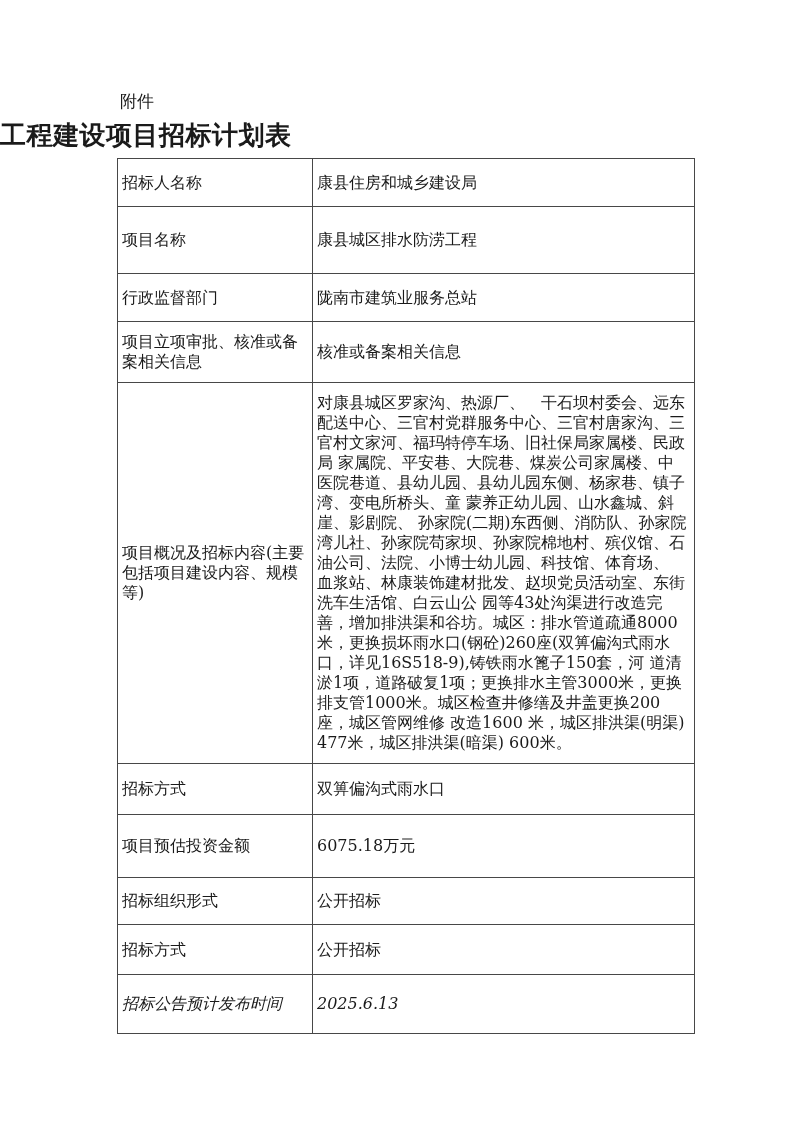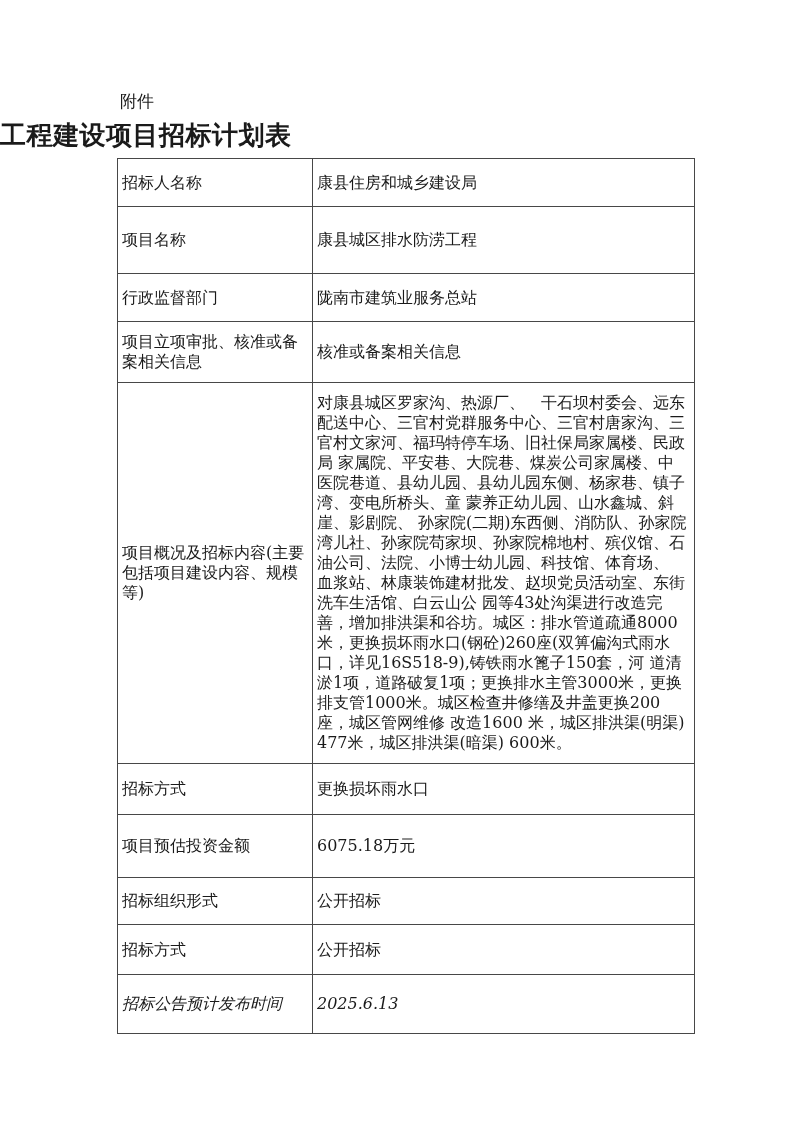--- a/index.html
+++ b/index.html
@@ -95,21 +95,21 @@
     <tr class="rh4">
       <td class="label-cell">项目立项审批、核准或备案相关信息</td>
       <td class="value-cell">核准或备案相关信息</td>
     </tr>
     <tr class="rh5">
       <td class="label-cell">项目概况及招标内容(主要包括项目建设内容、规模等)</td>
       <td class="value-cell para-cell">对康县城区罗家沟、热源厂、　干石坝村委会、远东配送中心、三官村党群服务中心、三官村唐家沟、三官村文家河、福玛特停车场、旧社保局家属楼、民政局 家属院、平安巷、大院巷、煤炭公司家属楼、中医院巷道、县幼儿园、县幼儿园东侧、杨家巷、镇子湾、变电所桥头、童 蒙养正幼儿园、山水鑫城、斜崖、影剧院、 孙家院(二期)东西侧、消防队、孙家院湾儿社、孙家院苟家坝、孙家院棉地村、殡仪馆、石油公司、法院、小博士幼儿园、科技馆、体育场、　血浆站、林康装饰建材批发、赵坝党员活动室、东街洗车生活馆、白云山公 园等43处沟渠进行改造完善，增加排洪渠和谷坊。城区：排水管道疏通8000米，更换损坏雨水口(钢砼)260座(双箅偏沟式雨水口，详见16S518-9),铸铁雨水篦子150套，河 道清淤1项，道路破复1项；更换排水主管3000米，更换排支管1000米。城区检查井修缮及井盖更换200座，城区管网维修 改造1600 米，城区排洪渠(明渠)477米，城区排洪渠(暗渠) 600米。</td>
     </tr>
     <tr class="rh6">
       <td class="label-cell">招标方式</td>
-      <td class="value-cell">更换损坏雨水口</td>
+      <td class="value-cell">双箅偏沟式雨水口</td>
     </tr>
     <tr class="rh7">
       <td class="label-cell">项目预估投资金额</td>
       <td class="value-cell">6075.18万元</td>
     </tr>
     <tr class="rh8">
       <td class="label-cell">招标组织形式</td>
       <td class="value-cell">公开招标</td>
     </tr>
     <tr class="rh9">

